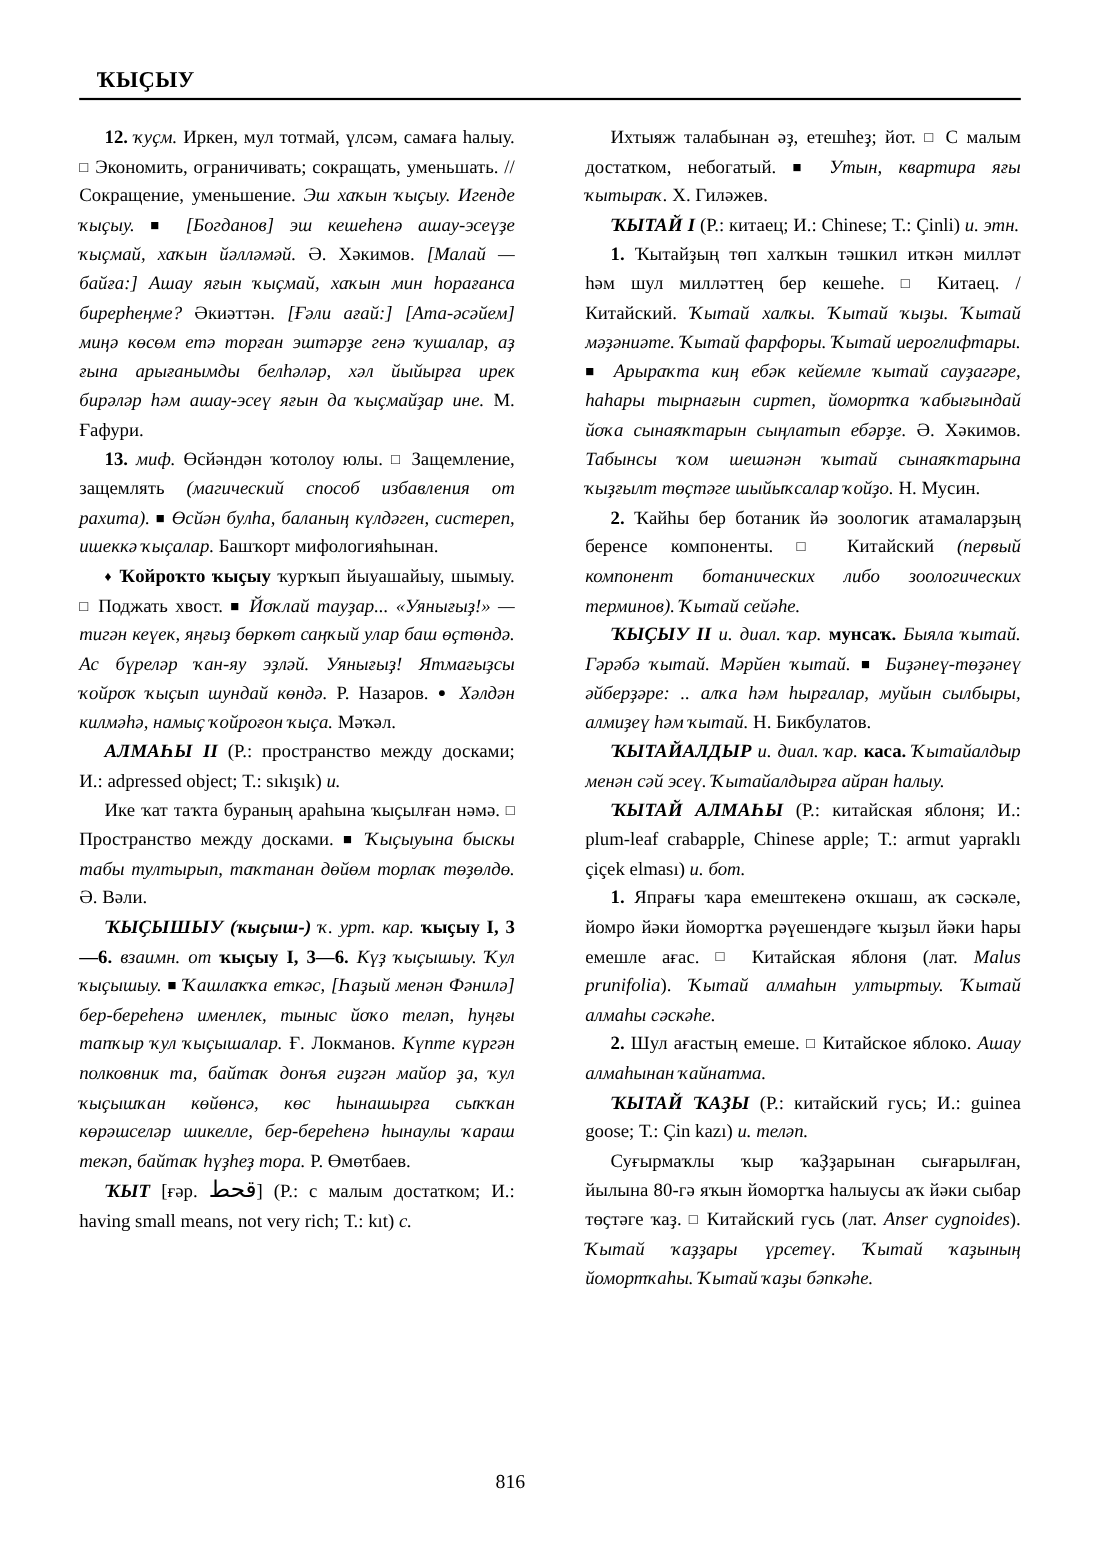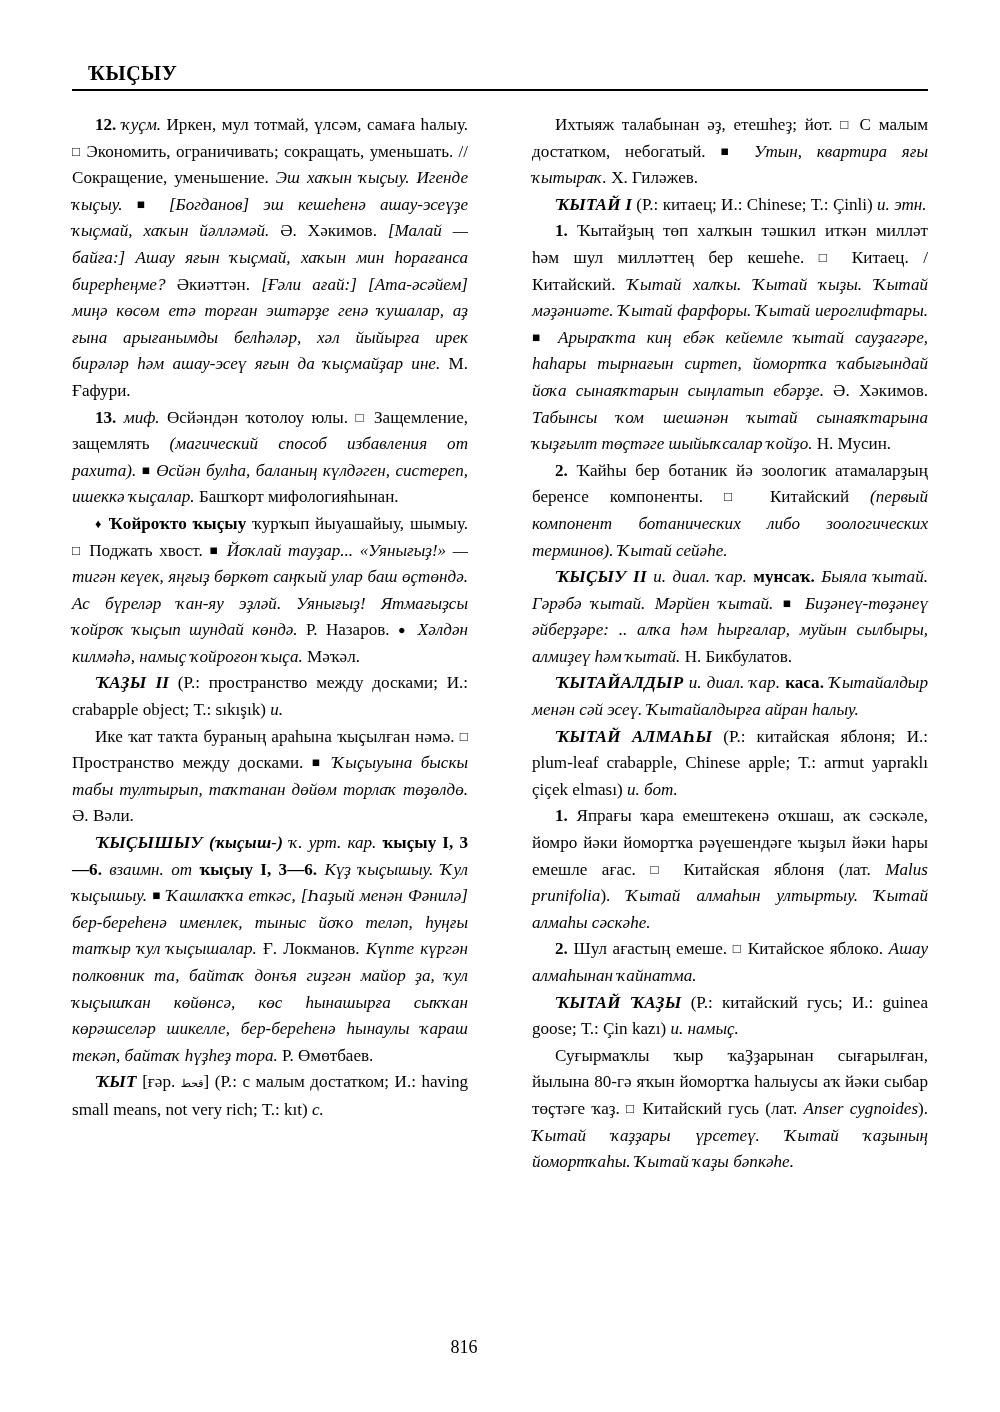--- a/index.html
+++ b/index.html
@@ -80,21 +80,21 @@
   .hw {            
     font-weight: bold;
     letter-spacing: 0.2px;
     font-style: italic;
   }
   .lat {           
     font-style: normal;
   }
   .arab {
     font-family: Liberation Sans, sans-serif;
-    font-size: 11px;
+    font-size: 21px;
     direction: rtl;
     unicode-bidi: isolate;
   }   
   .mk {
     font-style: normal;
     font-weight: normal;
     font-size: 13.5px;
     vertical-align: 1px;
   }
   .mk-d {
@@ -127,21 +127,21 @@
   <div class="columns">
 
     <div class="col">
 
       <p class="par indent"><b>12.</b> <i>ҡуҫм.</i> Иркен, мул тотмай, үлсәм, самаға һалыу. <span class="mk">□</span> Экономить, ограничивать; сокращать, уменьшать. // Сокращение, уменьшение. <i>Эш хаҡын ҡыҫыу. Игенде ҡыҫыу.</i> <span class="mk">■</span> <i>[Богданов] эш кешеһенә ашау-эсеүҙе ҡыҫмай, хаҡын йәлләмәй.</i> Ә. Хәкимов. <i>[Малай — байға:] Ашау яғын ҡыҫмай, хаҡын мин һорағанса бирерһеңме?</i> Әкиәттән. <i>[Ғәли ағай:] [Ата-әсәйем] миңә көсөм етә торған эштәрҙе генә ҡушалар, аҙ ғына арығанымды белһәләр, хәл йыйырға ирек бирәләр һәм ашау-эсеү яғын да ҡыҫмайҙар ине.</i> М. Ғафури.</p>
 
       <p class="par indent"><b>13.</b> <i>миф.</i> Өсйәндән ҡотолоу юлы. <span class="mk">□</span> Защемление, защемлять <i>(магический способ избавления от рахита).</i> <span class="mk">■</span> <i>Өсйән булһа, баланың күлдәген, систереп, ишеккә ҡыҫалар.</i> Башҡорт мифологияһынан.</p>
 
       <p class="par indent"><span class="mk-d">♦</span> <b>Ҡойроҡто ҡыҫыу</b> ҡурҡып йыуашайыу, шымыу. <span class="mk">□</span> Поджать хвост. <span class="mk">■</span> <i>Йоҡлай тауҙар... «Уянығыҙ!» — тигән кеүек, яңғыҙ бөркөт саңҡый улар баш өҫтөндә. Ас бүреләр ҡан-яу эҙләй. Уянығыҙ! Ятмағыҙсы ҡойроҡ ҡыҫып шундай көндә.</i> Р. Назаров. <span class="mk-d">●</span> <i>Хәлдән килмәһә, намыҫ ҡойроғон ҡыҫа.</i> Мәҡәл.</p>
 
-      <p class="par indent"><span class="hw">ҠАҘЫ II</span> (Р.: пространство между досками; И.: <span class="lat">crabapple object</span>; Т.: <span class="lat">sıkışık</span>) <i>и.</i></p>
+      <p class="par indent"><span class="hw">АЛМАҺЫ II</span> (Р.: пространство между досками; И.: <span class="lat">adpressed object</span>; Т.: <span class="lat">sıkışık</span>) <i>и.</i></p>
 
       <p class="par indent">Ике ҡат таҡта бураның араһына ҡыҫылған нәмә. <span class="mk">□</span> Пространство между досками. <span class="mk">■</span> <i>Ҡыҫыуына быскы табы тултырып, таҡтанан дөйөм торлаҡ төҙөлдө.</i> Ә. Вәли.</p>
 
       <p class="par indent"><span class="hw">ҠЫҪЫШЫУ (ҡыҫыш-)</span> <i>ҡ. урт. кар.</i> <b>ҡыҫыу I, 3—6.</b> <i>взаимн. от</i> <b>ҡыҫыу I, 3—6.</b> <i>Күҙ ҡыҫышыу. Ҡул ҡыҫышыу.</i> <span class="mk">■</span> <i>Ҡашлаҡҡа еткәс, [Һаҙый менән Фәнилә] бер-береһенә именлек, тыныс йоҡо теләп, һуңғы тапҡыр ҡул ҡыҫышалар.</i> Ғ. Локманов. <i>Күпте күргән полковник та, байтаҡ донъя гиҙгән майор ҙа, ҡул ҡыҫышҡан көйөнсә, көс һынашырға сыҡҡан көрәшселәр шикелле, бер-береһенә һынаулы ҡараш текәп, байтаҡ һүҙһеҙ тора.</i> Р. Өмөтбаев.</p>
 
       <p class="par indent"><span class="hw">ҠЫТ</span> [ғәр. <span class="arab">قحط</span>] (Р.: с малым достатком; И.: <span class="lat">having small means, not very rich</span>; Т.: <span class="lat">kıt</span>) <i>с.</i></p>
 
     </div>
 
     <div class="col">
@@ -157,21 +157,21 @@
       <p class="par indent"><span class="hw">ҠЫҪЫУ II</span> <i>и. диал. ҡар.</i> <b>мунсаҡ.</b> <i>Быяла ҡытай. Гәрәбә ҡытай. Мәрйен ҡытай.</i> <span class="mk">■</span> <i>Биҙәнеү-төҙәнеү әйберҙәре: .. алҡа һәм һырғалар, муйын сылбыры, алмиҙеү һәм ҡытай.</i> Н. Бикбулатов.</p>
 
       <p class="par indent"><span class="hw">ҠЫТАЙАЛДЫР</span> <i>и. диал. ҡар.</i> <b>каса.</b> <i>Ҡытайалдыр менән сәй эсеү. Ҡытайалдырға айран һалыу.</i></p>
 
       <p class="par indent"><span class="hw">ҠЫТАЙ АЛМАҺЫ</span> (Р.: китайская яблоня; И.: <span class="lat">plum-leaf crabapple, Chinese apple</span>; Т.: <span class="lat">armut yapraklı çiçek elması</span>) <i>и. бот.</i></p>
 
       <p class="par indent"><b>1.</b> Япрағы ҡара емештекенә оҡшаш, аҡ сәскәле, йомро йәки йомортҡа рәүешендәге ҡыҙыл йәки һары емешле ағас. <span class="mk">□</span> Китайская яблоня (лат. <i>Malus prunifolia</i>). <i>Ҡытай алмаһын ултыртыу. Ҡытай алмаһы сәскәһе.</i></p>
 
       <p class="par indent"><b>2.</b> Шул ағастың емеше. <span class="mk">□</span> Китайское яблоко. <i>Ашау алмаһынан ҡайнатма.</i></p>
 
-      <p class="par indent"><span class="hw">ҠЫТАЙ ҠАҘЫ</span> (Р.: китайский гусь; И.: <span class="lat">guinea goose</span>; Т.: <span class="lat">Çin kazı</span>) <i>и. намыҫ.</i></p>
+      <p class="par indent"><span class="hw">ҠЫТАЙ ҠАҘЫ</span> (Р.: китайский гусь; И.: <span class="lat">guinea goose</span>; Т.: <span class="lat">Çin kazı</span>) <i>и. теләп.</i></p>
 
       <p class="par indent">Суғырмаҡлы ҡыр ҡаҘҙарынан сығарылған, йылына 80-гә яҡын йомортҡа һалыусы аҡ йәки сыбар төҫтәге ҡаҙ. <span class="mk">□</span> Китайский гусь (лат. <i>Anser cygnoides</i>). <i>Ҡытай ҡаҙҙары үрсетеү. Ҡытай ҡаҙының йомортҡаһы. Ҡытай ҡаҙы бәпкәһе.</i></p>
 
     </div>
   </div>
 
   <div class="folio">816</div>
 
 </div>
 

